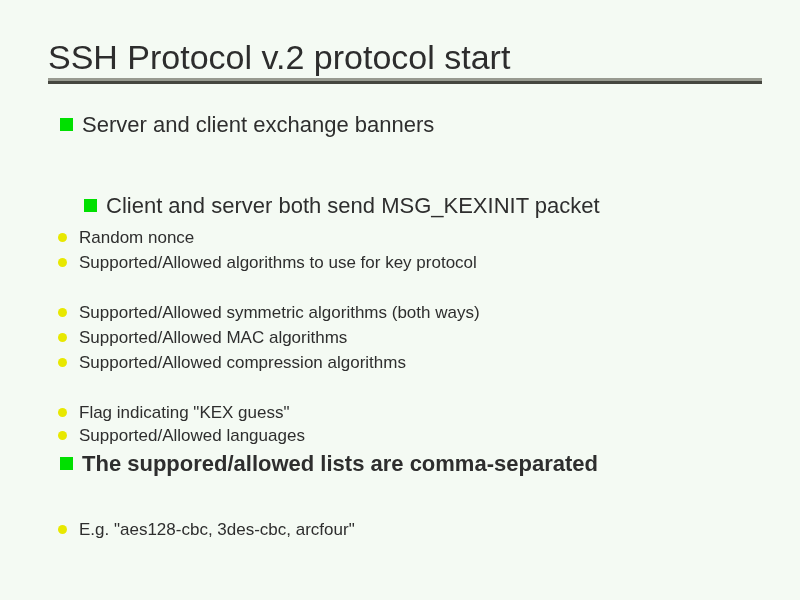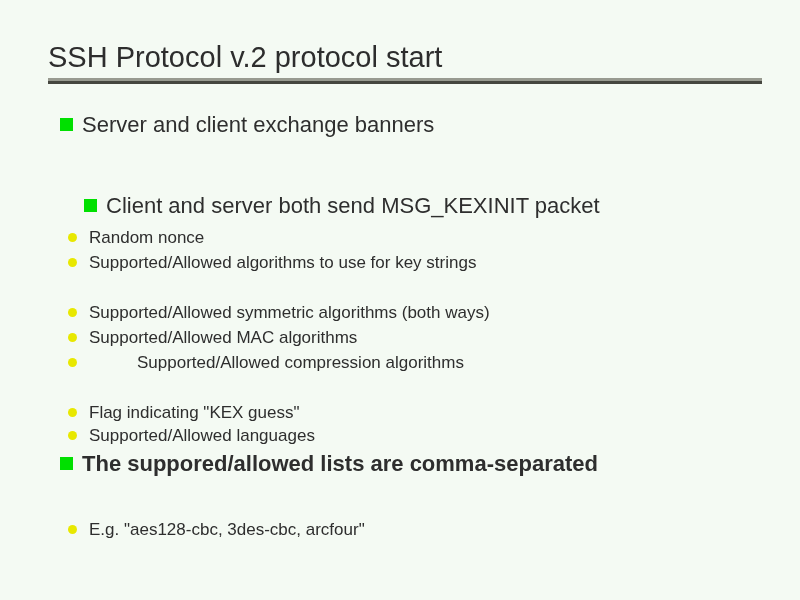--- a/index.html
+++ b/index.html
@@ -3,41 +3,41 @@
 <meta charset="utf-8">
 <style>
   html,body{margin:0;padding:0;background:#f4faf3;}
   .page{
     position:relative;width:800px;height:600px;overflow:hidden;
     background:#f4faf3;color:#2e2e2e;
     font-family:"Liberation Sans","DejaVu Sans",sans-serif;
   }
   .title{
     position:absolute;left:48px;top:40px;margin:0;
-    font-size:29px;font-weight:400;line-height:34px;white-space:nowrap;
+    font-size:34px;font-weight:400;line-height:34px;white-space:nowrap;
     color:#2d2d2d;
   }
   .title-rule{
     position:absolute;left:48px;top:78px;width:714px;height:6px;
     background:linear-gradient(to bottom,#989a90 0,#989a90 50%,#45463f 50%,#45463f 100%);
   }
   .row{position:absolute;display:flex;align-items:flex-start;}
   .l1{left:60px;font-size:22px;line-height:28px;}
-  .l2{left:68px;font-size:17px;line-height:25px;}
+  .l2{left:58px;font-size:17px;line-height:25px;}
   .sq{flex:none;width:13px;height:13px;background:#00e000;margin:7px 9px 0 0;}
   .b3 .sq{margin-top:11px;}
   .dot{flex:none;width:9px;height:9px;border-radius:50%;background:#e8e800;margin:8px 12px 0 0;}
   .txt{white-space:nowrap;}
   .multi{line-height:36px;font-weight:bold;}
   .multi .line{display:block;white-space:nowrap;}
   
   .p-b1{top:111px;}
   .p-b2{top:192px;margin-left:24px;}
   .p-s1{top:225px;} .p-s2{top:250px;} .p-s3{top:275px;} .p-s4{top:300px;}
-  .p-s5{top:325px;} .p-s6{top:350px;gap:48px;} .p-s7{top:375px;margin-top:48px;} .p-s8{top:400px;}
+  .p-s5{top:325px;} .p-s6{top:350px;} .p-s7{top:375px;margin-top:48px;} .p-s8{top:400px;}
   .p-b3{top:446px;}
   .p-s9{top:517px;}
 </style>
 </head>
 <body>
 
 <div class="page">
 
   <h1 class="title">SSH Protocol v.2 protocol start</h1>
   <div class="title-rule"></div>
@@ -51,21 +51,21 @@
     <span class="sq"></span>
     <span class="txt">Client and server both send MSG_KEXINIT packet</span>
   </div>
 
   <div class="row l2 p-s1">
     <span class="dot"></span>
     <span class="txt">Random nonce</span>
   </div>
   <div class="row l2 p-s2">
     <span class="dot"></span>
-    <span class="txt">Supported/Allowed algorithms to use for key strings</span>
+    <span class="txt">Supported/Allowed algorithms to use for key protocol</span>
   </div>
   <div class="row l2 p-s5">
     <span class="dot"></span>
     <span class="txt">Supported/Allowed MAC algorithms</span>
   </div>
   <div class="row l2 p-s4">
     <span class="dot"></span>
     <span class="txt">Supported/Allowed symmetric algorithms (both ways)</span>
   </div>
   <div class="row l2 p-s6">

